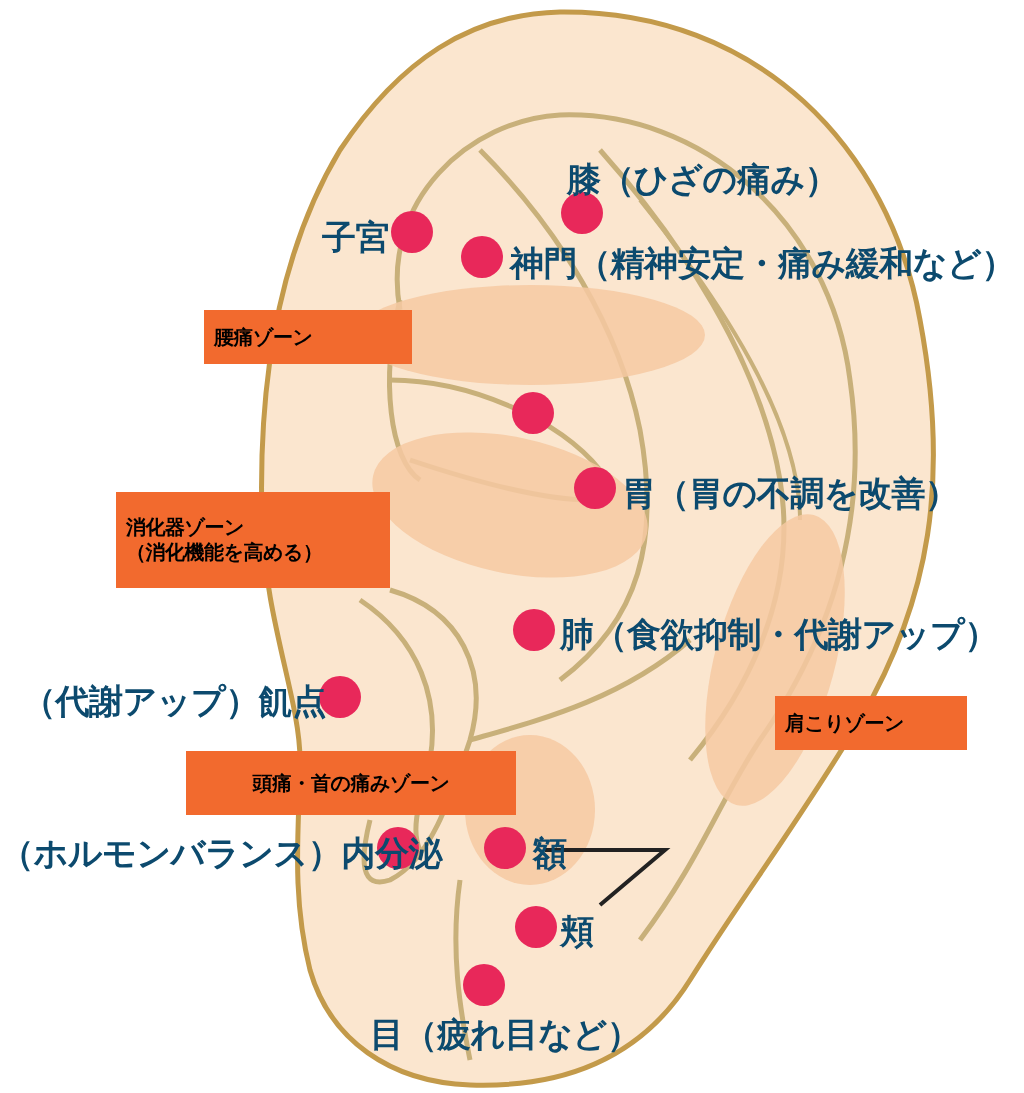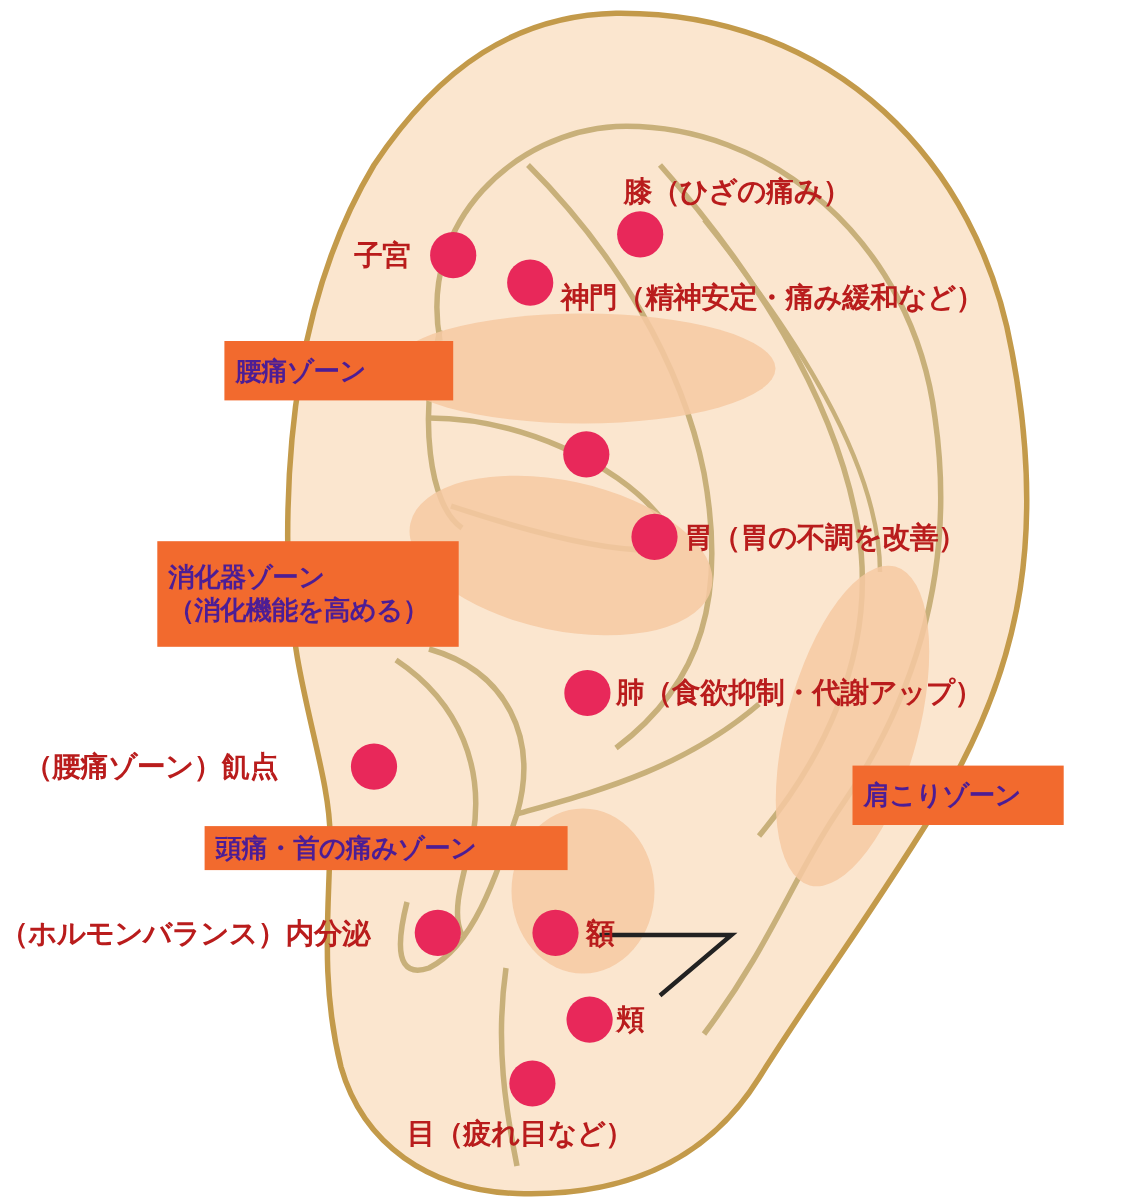--- a/index.html
+++ b/index.html
@@ -1,19 +1,19 @@
 <!DOCTYPE html>
 <html><head>
   <meta charset="utf-8">
   <style>
     html, body { margin: 0; padding: 0; background: #ffffff; }
     .canvas { position: relative; width: 1024px; height: 1093px; overflow: hidden; background: #ffffff; font-family: "DejaVu Sans", sans-serif; }
     svg.ear { position: absolute; left: 0; top: 0; }
-    .pt-label { position: absolute; color: #b91c1c; font-size: 26px; font-weight: bold; white-space: nowrap; line-height: 1; letter-spacing: -0.5px; }
-    .zone { position: absolute; background: #f26a2e; color: #4c1d95; font-size: 24px; font-weight: bold; white-space: nowrap; padding: 0 10px; box-sizing: border-box; display: flex; flex-direction: column; justify-content: center; line-height: 1.25; letter-spacing: -0.5px; }
+    .pt-label { position: absolute; color: #0c4a6e; font-size: 34px; font-weight: bold; white-space: nowrap; line-height: 1; letter-spacing: -0.5px; }
+    .zone { position: absolute; background: #f26a2e; color: #000000; font-size: 20px; font-weight: bold; white-space: nowrap; padding: 0 10px; box-sizing: border-box; display: flex; flex-direction: column; justify-content: center; line-height: 1.25; letter-spacing: -0.5px; }
   </style>
 </head>
 <body>
 
 <div class="canvas">
   <svg class="ear" width="1024" height="1093" viewBox="0 0 1024 1093">
 
     <path d="M560 12 C 760 10, 890 150, 920 320 C 950 480, 930 600, 860 720 C 800 820, 740 900, 690 980 C 640 1060, 560 1088, 470 1085 C 390 1082, 330 1040, 310 970 C 290 890, 300 820, 300 760 C 300 700, 265 620, 262 520 C 258 380, 280 250, 340 150 C 400 60, 470 14, 560 12 Z" fill="#fbe6cf" stroke="#c39a4a" stroke-width="5"></path>
 
     <path d="M400 310 C 380 200, 470 120, 560 115 C 700 110, 830 220, 850 380 C 870 520, 830 640, 760 740 C 720 800, 700 860, 640 940" fill="none" stroke="#c8b07a" stroke-width="5"></path>
@@ -45,35 +45,35 @@
     <circle cx="534" cy="630" r="21" fill="#e8285a"></circle>
     <circle cx="340" cy="697" r="21" fill="#e8285a"></circle>
     <circle cx="398" cy="848" r="21" fill="#e8285a"></circle>
     <circle cx="505" cy="848" r="21" fill="#e8285a"></circle>
     <circle cx="536" cy="927" r="21" fill="#e8285a"></circle>
     <circle cx="484" cy="985" r="21" fill="#e8285a"></circle>
   </svg>
 
   <div class="pt-label" style="left:567px; top:162px;">膝（ひざの痛み）</div>
   <div class="pt-label" style="left:322px; top:220px;">子宮</div>
-  <div class="pt-label" style="left:510px; top:246px;margin-top:12px;">神門（精神安定・痛み緩和など）</div>
+  <div class="pt-label" style="left:510px; top:246px;">神門（精神安定・痛み緩和など）</div>
   <div class="pt-label" style="left:560px; top:617px;">肺（食欲抑制・代謝アップ）</div>
   <div class="pt-label" style="left:622px; top:476px;">胃（胃の不調を改善）</div>
-  <div class="pt-label" style="left:22px; top:684px;">（腰痛ゾーン）飢点</div>
+  <div class="pt-label" style="left:22px; top:684px;">（代謝アップ）飢点</div>
   <div class="pt-label" style="left:0px; top:836px;">（ホルモンバランス）内分泌</div>
   <div class="pt-label" style="left:533px; top:836px;">額</div>
   <div class="pt-label" style="left:560px; top:914px;">頬</div>
   <div class="pt-label" style="left:370px; top:1018px;font-family:Liberation Serif, serif;">目（疲れ目など）</div>
 
   <div class="zone" style="left:204px; top:310px; width:208px; height:54px;">
     <span>腰痛ゾーン</span>
   </div>
-  <div class="zone" style="left:116px; top:492px; width:274px; height:96px;margin-left:27px;">
+  <div class="zone" style="left:116px; top:492px; width:274px; height:96px;">
     <span>消化器ゾーン</span>
     <span>（消化機能を高める）</span>
   </div>
   <div class="zone" style="left:775px; top:696px; width:192px; height:54px;">
     <span>肩こりゾーン</span>
   </div>
-  <div class="zone" style="left:186px; top:751px; width:330px; height:40px;">
+  <div class="zone" style="left:186px; top:751px; width:330px; height:64px;align-items:center;">
     <span>頭痛・首の痛みゾーン</span>
   </div>
 </div>
 
 </body></html>

